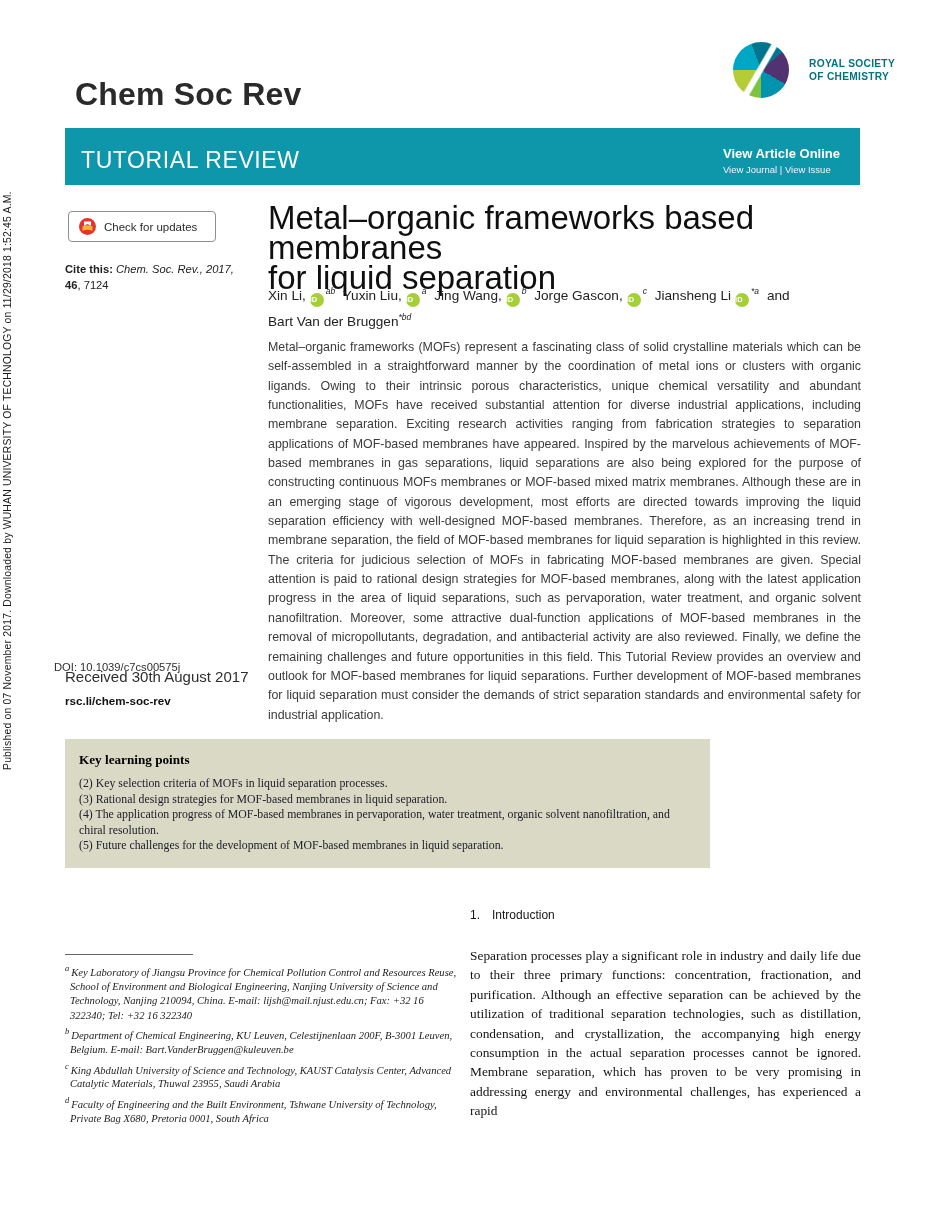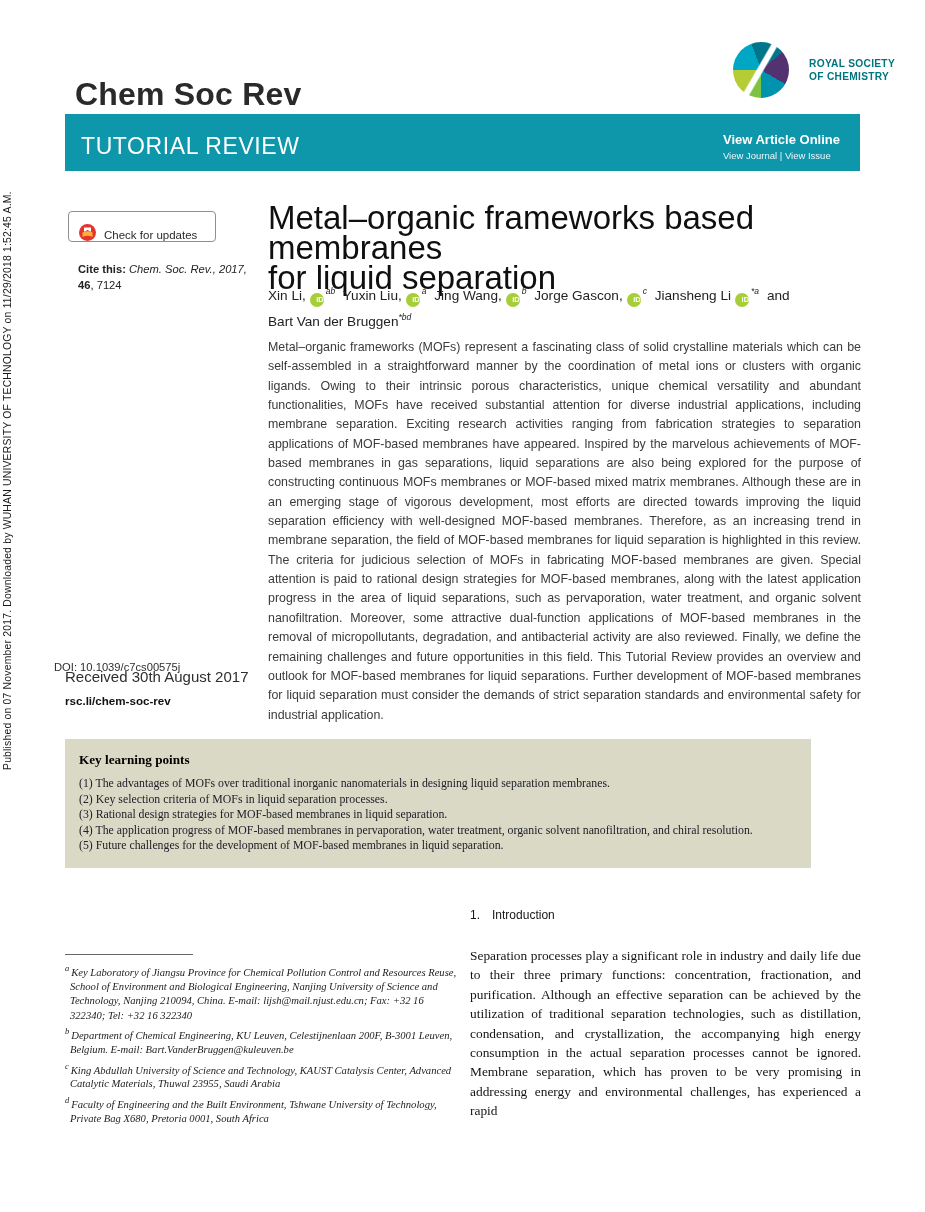--- a/index.html
+++ b/index.html
@@ -17,49 +17,49 @@
   .rsc-logo{position:absolute;left:733px;top:42px;display:flex;align-items:center;gap:20px}
   .logo-sphere{width:56px;height:56px;border-radius:50%;flex:0 0 auto;
     background:
       linear-gradient(120deg, rgba(255,255,255,0) 44%, #fff 46%, #fff 52%, rgba(255,255,255,0) 54%),
       conic-gradient(from 210deg,#b5cc34 0 60deg,#00a7c4 60deg 130deg,#00758b 130deg 200deg,#533271 200deg 270deg,#0093ad 270deg 330deg,#7ec242 330deg 360deg);}
   .logo-text{color:#00747f;font-size:10.2px;line-height:13px;font-weight:600;letter-spacing:.3px}
   .logo-line{display:block}
   .logo-bold{font-weight:800}
 
   
-  .banner{position:absolute;left:65px;top:114px;width:795px;height:57px;background:#0e96ab;
+  .banner{position:absolute;left:65px;top:128px;width:795px;height:57px;background:#0e96ab;
           display:flex;align-items:center;justify-content:space-between;padding:8px 20px 0 16px}
   .banner-label{color:#fff;font-size:23px;font-weight:500;letter-spacing:.6px}
   .banner-links{text-align:left;cursor:pointer}
   .vao{display:block;color:#fff;font-weight:700;font-size:13px;text-decoration:none}
   .vji{display:block;color:rgba(255,255,255,.92);font-size:9.5px;margin-top:3px}
 
   
   .check-updates{position:absolute;left:68px;top:211px;height:31px;width:148px;border:1px solid #8f8f8f;
-                 border-radius:4px;display:flex;align-items:flex-end;gap:8px;padding:0 10px;cursor:pointer;background:#fff}
+                 border-radius:4px;display:flex;align-items:center;gap:8px;padding:0 10px;cursor:pointer;background:#fff}
   .check-updates span{font-size:11.5px;color:#2b2b2b}
-  .cite-block{position:absolute;left:78px;top:262px;width:178px;font-size:11.2px;line-height:15.5px;color:#222}
+  .cite-block{position:absolute;left:65px;top:262px;width:178px;font-size:11.2px;line-height:15.5px;color:#222}
   .received{position:absolute;left:65px;top:668px;font-size:15px;color:#2e2e2e}
   .doi{position:absolute;left:54px;top:661px;font-size:11.2px;color:#2e2e2e}
   .rsc-link{position:absolute;left:65px;top:694px;font-size:11.6px;font-weight:700;color:#111;cursor:pointer}
 
   
   .article-title{position:absolute;left:268px;top:203px;margin:0;font-size:33px;font-weight:400;line-height:30px;color:#0f0f0f}
   .article-title span{display:block}
   .authors{position:absolute;left:268px;top:280px;width:596px;font-size:13.6px;line-height:22px;color:#222}
   .author{white-space:nowrap;margin-right:4px}
   .authors sup,.footnotes sup{font-size:8.5px;font-style:italic}
   .orcid{display:inline-block;width:14px;height:14px;border-radius:50%;background:#a6ce39;color:#fff;
-         font-size:7.5px;font-weight:700;line-height:14px;text-align:right;margin:0 2px 0 4px;vertical-align:-2px;cursor:pointer}
+         font-size:7.5px;font-weight:700;line-height:14px;text-align:left;margin:0 2px 0 4px;vertical-align:-2px;cursor:pointer}
   .abstract{position:absolute;left:268px;top:338px;width:593px;margin:0;font-size:12.4px;line-height:19.35px;
             text-align:justify;color:#3b3b3b}
 
   
-  .keybox{position:absolute;left:65px;top:739px;width:746px;background:#d9d9c6;padding:13px 12px 14px 14px;
+  .keybox{position:absolute;left:65px;top:739px;width:645px;background:#d9d9c6;padding:13px 12px 14px 14px;
           font-family:"Liberation Serif",serif}
   .keybox-title{font-weight:700;font-size:13.2px;color:#000;margin-bottom:8px}
   .key-item{font-size:11.8px;line-height:15.6px;color:#20202a}
 
   
   .section-heading{position:absolute;left:470px;top:908px;font-size:12px;font-weight:500;color:#161616}
   .sec-num{margin-right:12px}
   .intro-text{position:absolute;left:470px;top:946px;width:391px;margin:0;font-family:"Liberation Serif",serif;
               font-size:13.4px;line-height:19.4px;text-align:justify;color:#141414}
 
@@ -134,21 +134,20 @@
   </div>
 
   <p class="abstract">Metal–organic frameworks (MOFs) represent a fascinating class of solid crystalline materials which can be self-assembled in a straightforward manner by the coordination of metal ions or clusters with organic ligands. Owing to their intrinsic porous characteristics, unique chemical versatility and abundant functionalities, MOFs have received substantial attention for diverse industrial applications, including membrane separation. Exciting research activities ranging from fabrication strategies to separation applications of MOF-based membranes have appeared. Inspired by the marvelous achievements of MOF-based membranes in gas separations, liquid separations are also being explored for the purpose of constructing continuous MOFs membranes or MOF-based mixed matrix membranes. Although these are in an emerging stage of vigorous development, most efforts are directed towards improving the liquid separation efficiency with well-designed MOF-based membranes. Therefore, as an increasing trend in membrane separation, the field of MOF-based membranes for liquid separation is highlighted in this review. The criteria for judicious selection of MOFs in fabricating MOF-based membranes are given. Special attention is paid to rational design strategies for MOF-based membranes, along with the latest application progress in the area of liquid separations, such as pervaporation, water treatment, and organic solvent nanofiltration. Moreover, some attractive dual-function applications of MOF-based membranes in the removal of micropollutants, degradation, and antibacterial activity are also reviewed. Finally, we define the remaining challenges and future opportunities in this field. This Tutorial Review provides an overview and outlook for MOF-based membranes for liquid separations. Further development of MOF-based membranes for liquid separation must consider the demands of strict separation standards and environmental safety for industrial application.</p>
 
   <div class="received">Received 30th August 2017</div>
   <div class="doi">DOI: 10.1039/c7cs00575j</div>
   <div class="rsc-link">rsc.li/chem-soc-rev</div>
 
   <div class="keybox">
     <div class="keybox-title">Key learning points</div>
-    <div class="key-item">(1) The advantages of MOFs over traditional inorganic nanomaterials in designing liquid separation membranes.</div>
     <div class="key-item">(2) Key selection criteria of MOFs in liquid separation processes.</div>
     <div class="key-item">(3) Rational design strategies for MOF-based membranes in liquid separation.</div>
     <div class="key-item">(4) The application progress of MOF-based membranes in pervaporation, water treatment, organic solvent nanofiltration, and chiral resolution.</div>
     <div class="key-item">(5) Future challenges for the development of MOF-based membranes in liquid separation.</div>
   </div>
 
   <div class="section-heading">
     <span class="sec-num">1.</span><span>Introduction</span>
   </div>
 

